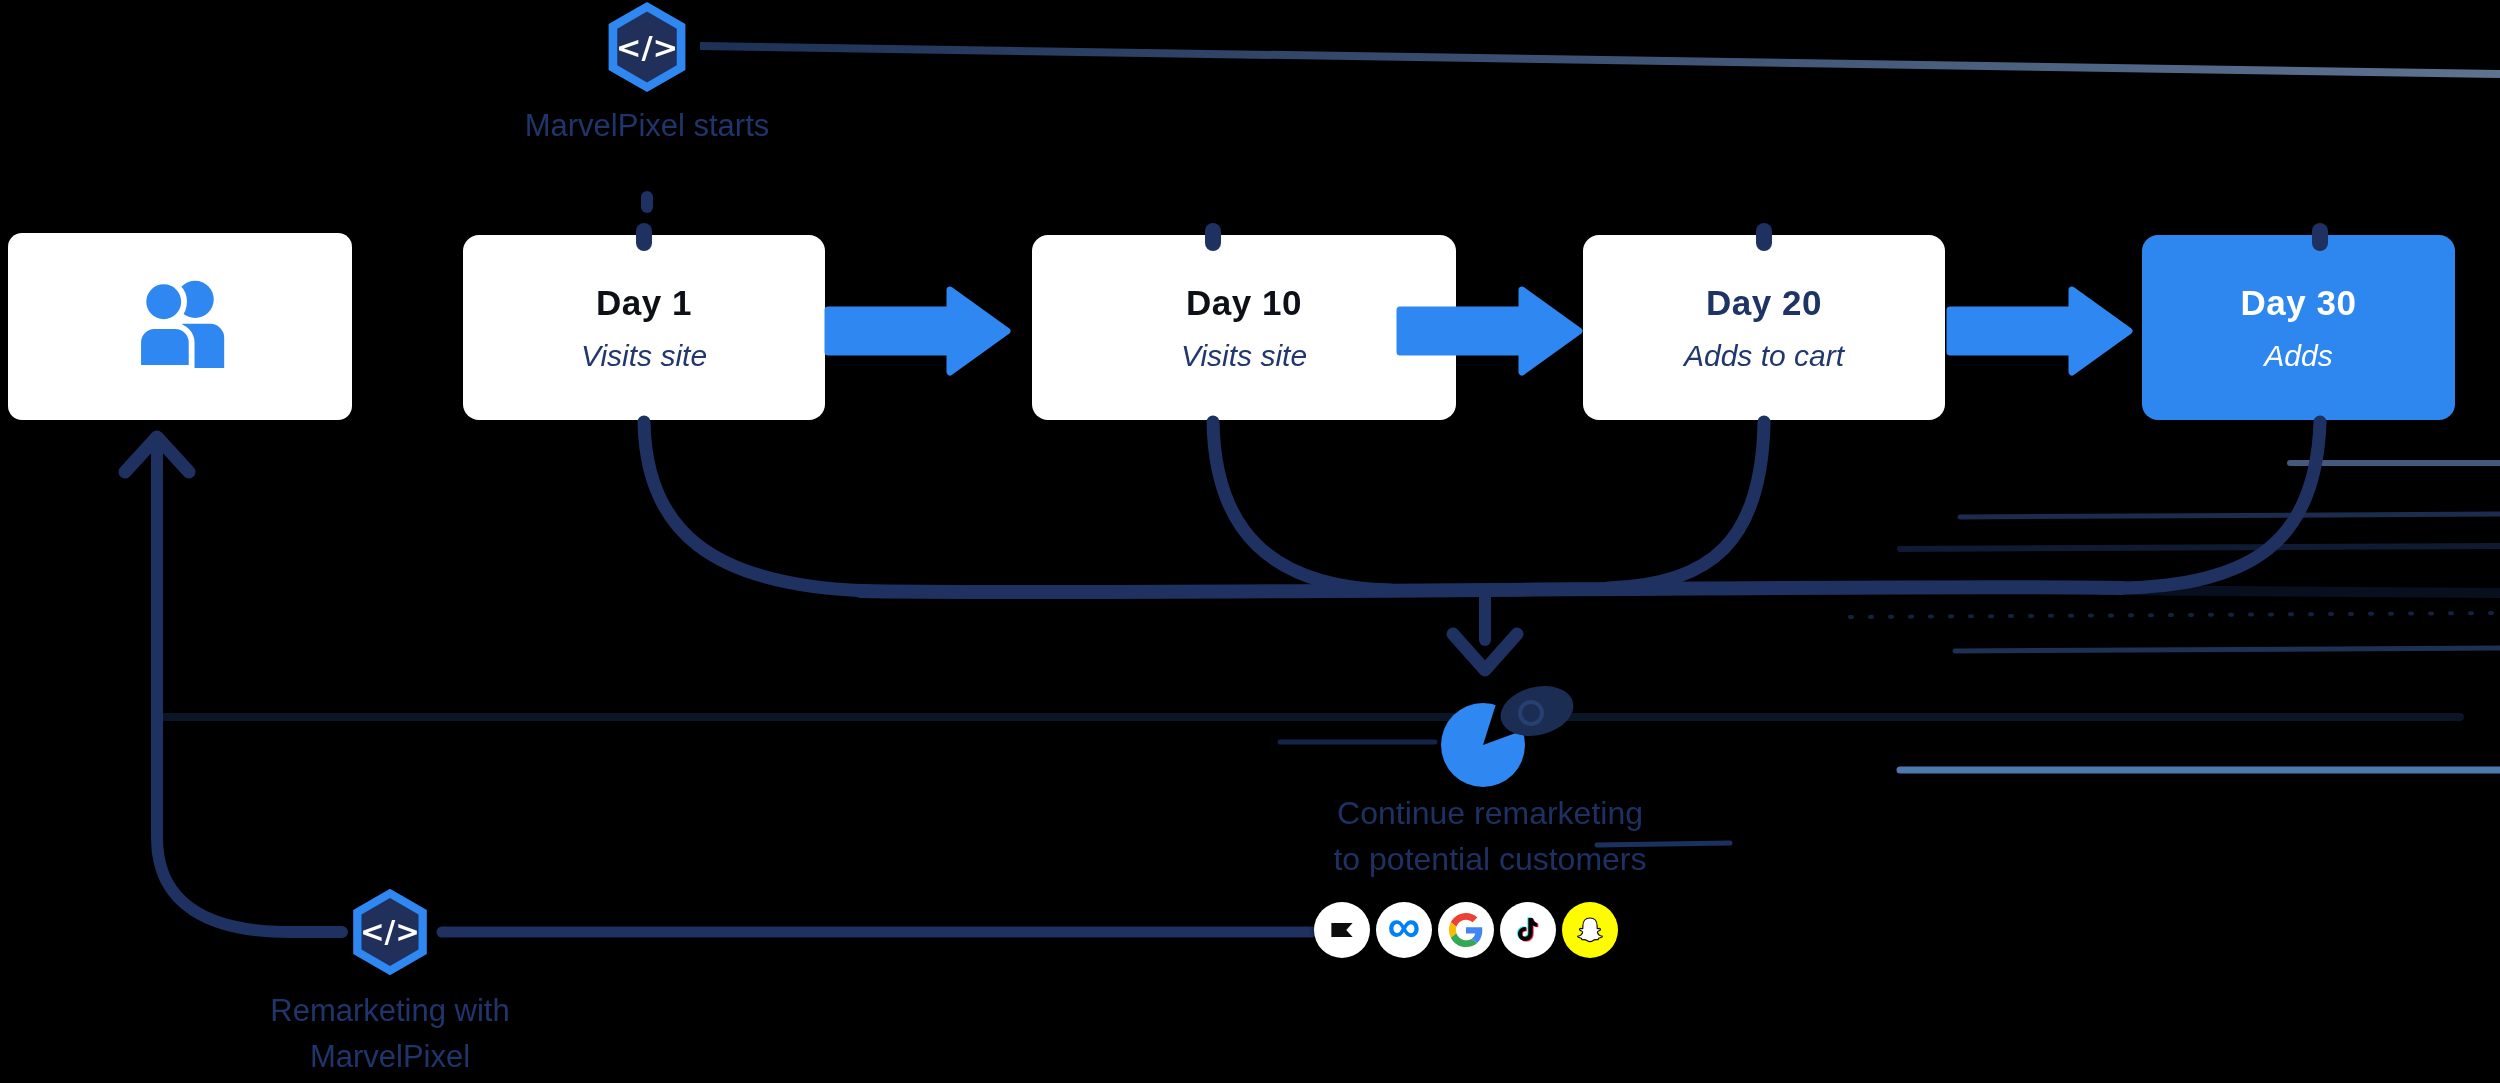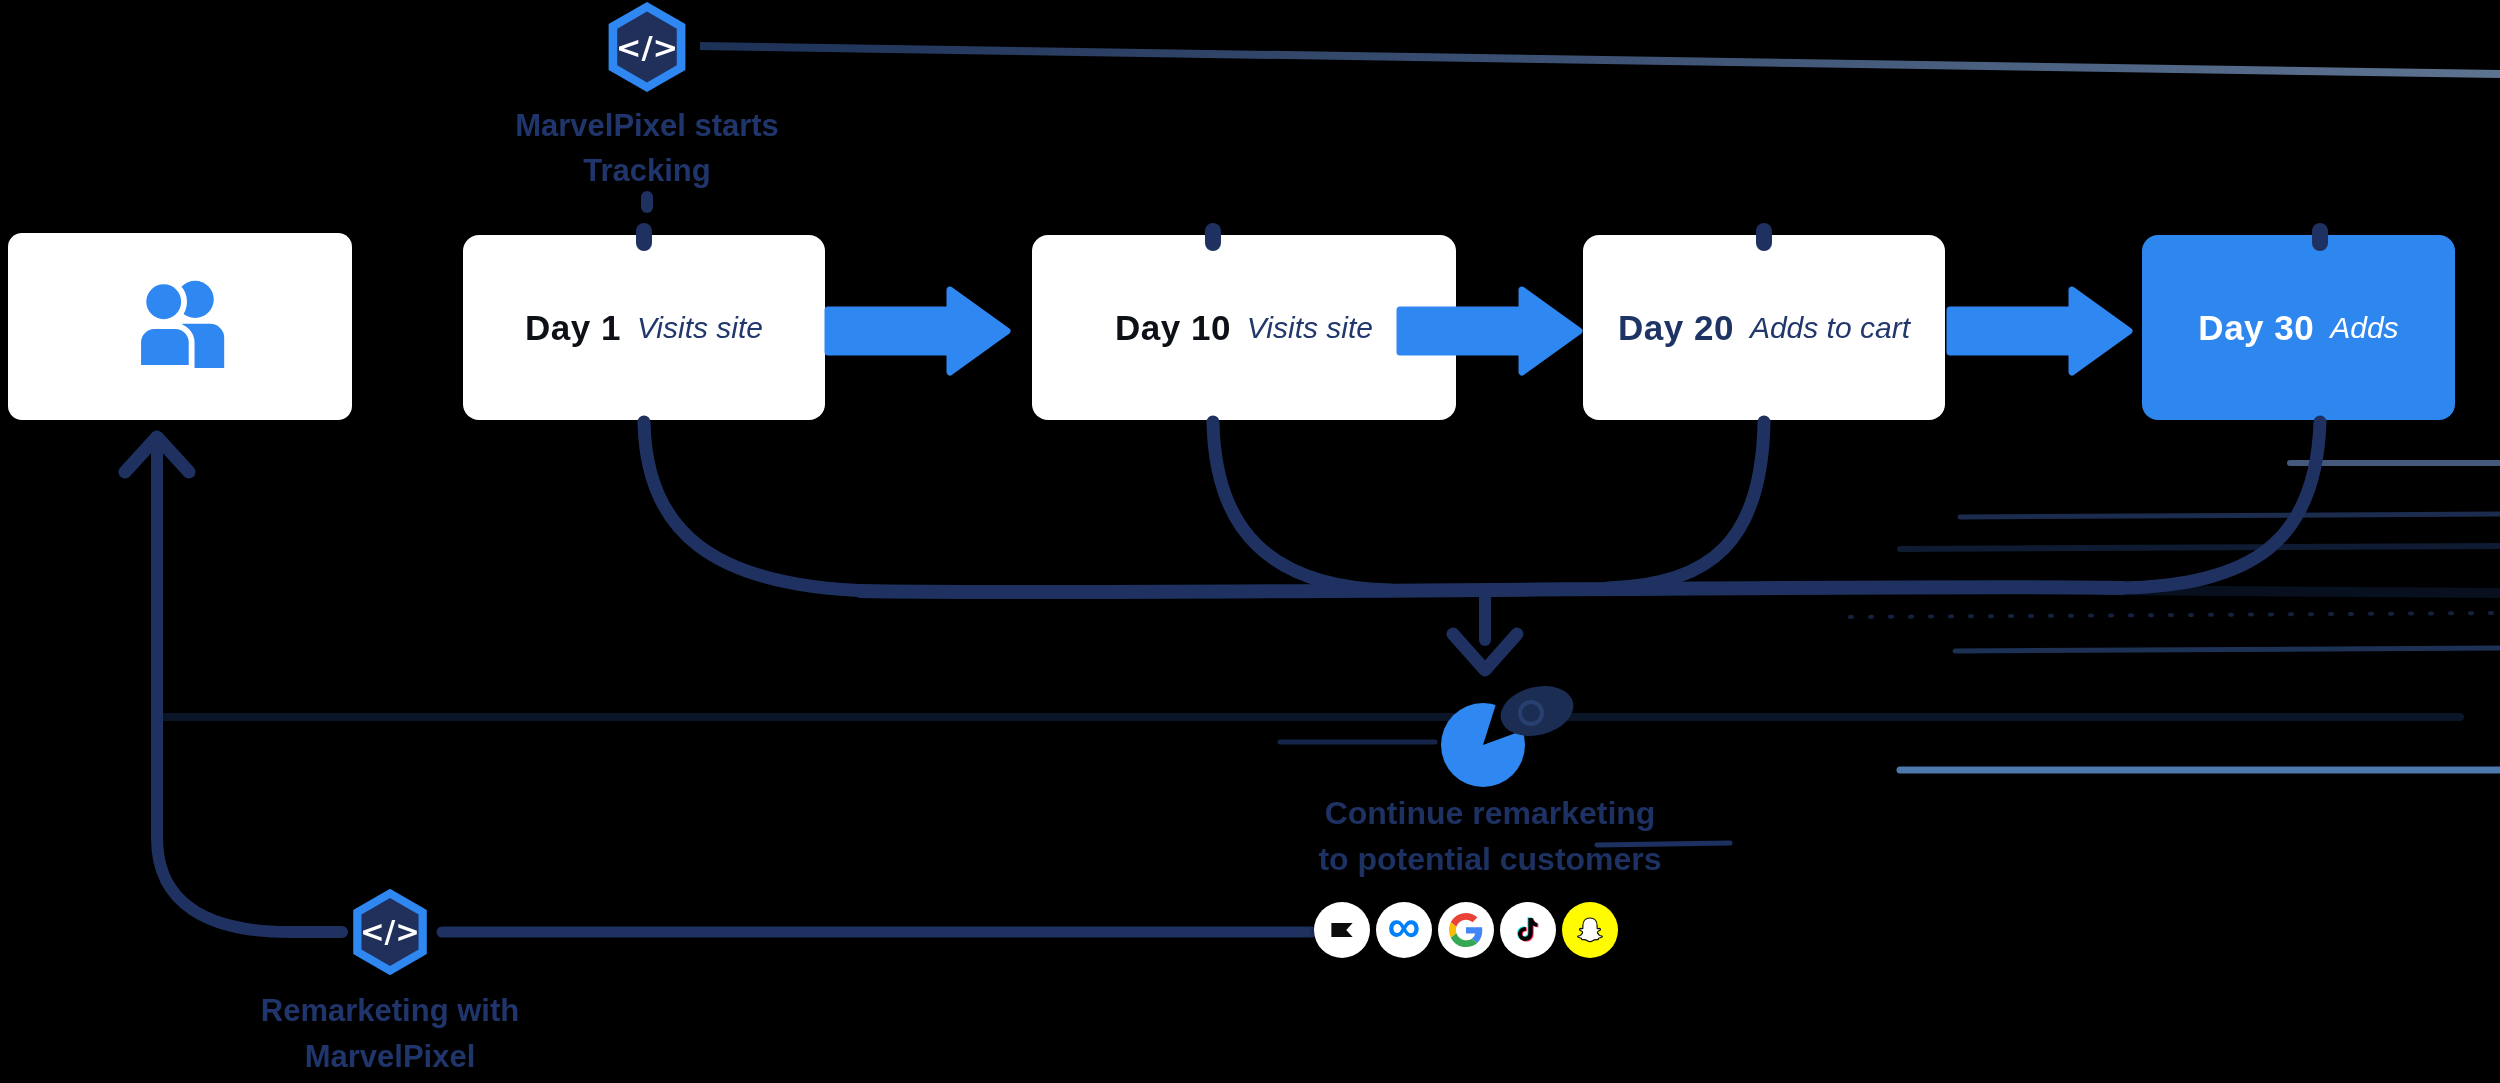--- a/index.html
+++ b/index.html
@@ -3,38 +3,38 @@
 <meta charset="utf-8">
 <style>
   html,body{margin:0;padding:0;background:#000;}
   #canvas{
     position:relative;width:2500px;height:1083px;background:#000;
     font-family:"Liberation Sans",sans-serif;overflow:hidden;
   }
   
   .step-box{
     position:absolute;width:362px;height:185px;border-radius:16px;background:#ffffff;
-    display:flex;align-items:center;justify-content:center;gap:16px;
+    display:flex;flex-direction:column;align-items:center;justify-content:center;gap:16px;
     box-shadow:0 4px 14px rgba(0,0,0,.35);z-index:1;
   }
   .step-box .title{font-size:35px;font-weight:bold;color:#0d1117;letter-spacing:.5px;}
   .step-box .subtitle{font-size:30px;color:#22386d;font-style:italic;}
   .step-box.highlight{background:#2e86ef;}
   .step-box.highlight .title,.step-box.highlight .subtitle{color:#ffffff;}
   .step-box.navy-title .title{color:#1d3464;}
   
   .people-box{
     position:absolute;left:8px;top:233px;width:344px;height:187px;border-radius:14px;
     background:#ffffff;display:flex;align-items:center;justify-content:center;
     box-shadow:0 4px 14px rgba(0,0,0,.35);z-index:1;
   }
   
   .hex-icon{position:absolute;z-index:3;}
   
-  .caption{position:absolute;z-index:3;text-align:center;font-weight:bold;color:#20356b;}
+  .caption{position:absolute;z-index:3;text-align:center;font-weight:normal;color:#20356b;}
   .caption .l1,.caption .l2{display:block;}
   .caption-top{left:397px;top:103px;width:500px;font-size:31px;line-height:45px;}
   .caption-bottom-left{left:140px;top:988px;width:500px;font-size:31px;line-height:46px;}
   .caption-center{left:1240px;top:790px;width:500px;font-size:32px;line-height:46px;color:#1e3163;}
   
   .badge{
     position:absolute;top:902px;width:56px;height:56px;border-radius:50%;background:#ffffff;
     display:flex;align-items:center;justify-content:center;z-index:3;
     box-shadow:0 2px 6px rgba(0,0,0,.4);
   }
@@ -141,21 +141,20 @@
 
   <div class="hex-icon" style="left:599px;top:-1px;">
     <svg width="96" height="96" viewBox="0 0 100 100">
       <polygon points="50,3 90,26 90,74 50,97 10,74 10,26" fill="#2f87f1"></polygon>
       <polygon points="50,13 81,31 81,69 50,87 19,69 19,31" fill="#20305a"></polygon>
       <text x="50" y="61" font-size="32" font-weight="bold" fill="#ffffff" text-anchor="middle" font-family="'DejaVu Sans',sans-serif">&lt;/&gt;</text>
     </svg>
   </div>
   <div class="caption caption-top">
     <span class="l1">MarvelPixel starts</span>
-    <span class="l2">Tracking</span>
   </div>
 
   <div class="hex-icon" style="left:344px;top:886px;">
     <svg width="92" height="92" viewBox="0 0 100 100">
       <polygon points="50,3 90,26 90,74 50,97 10,74 10,26" fill="#2f87f1"></polygon>
       <polygon points="50,13 81,31 81,69 50,87 19,69 19,31" fill="#20305a"></polygon>
       <text x="50" y="61" font-size="32" font-weight="bold" fill="#ffffff" text-anchor="middle" font-family="'DejaVu Sans',sans-serif">&lt;/&gt;</text>
     </svg>
   </div>
   <div class="caption caption-bottom-left">

